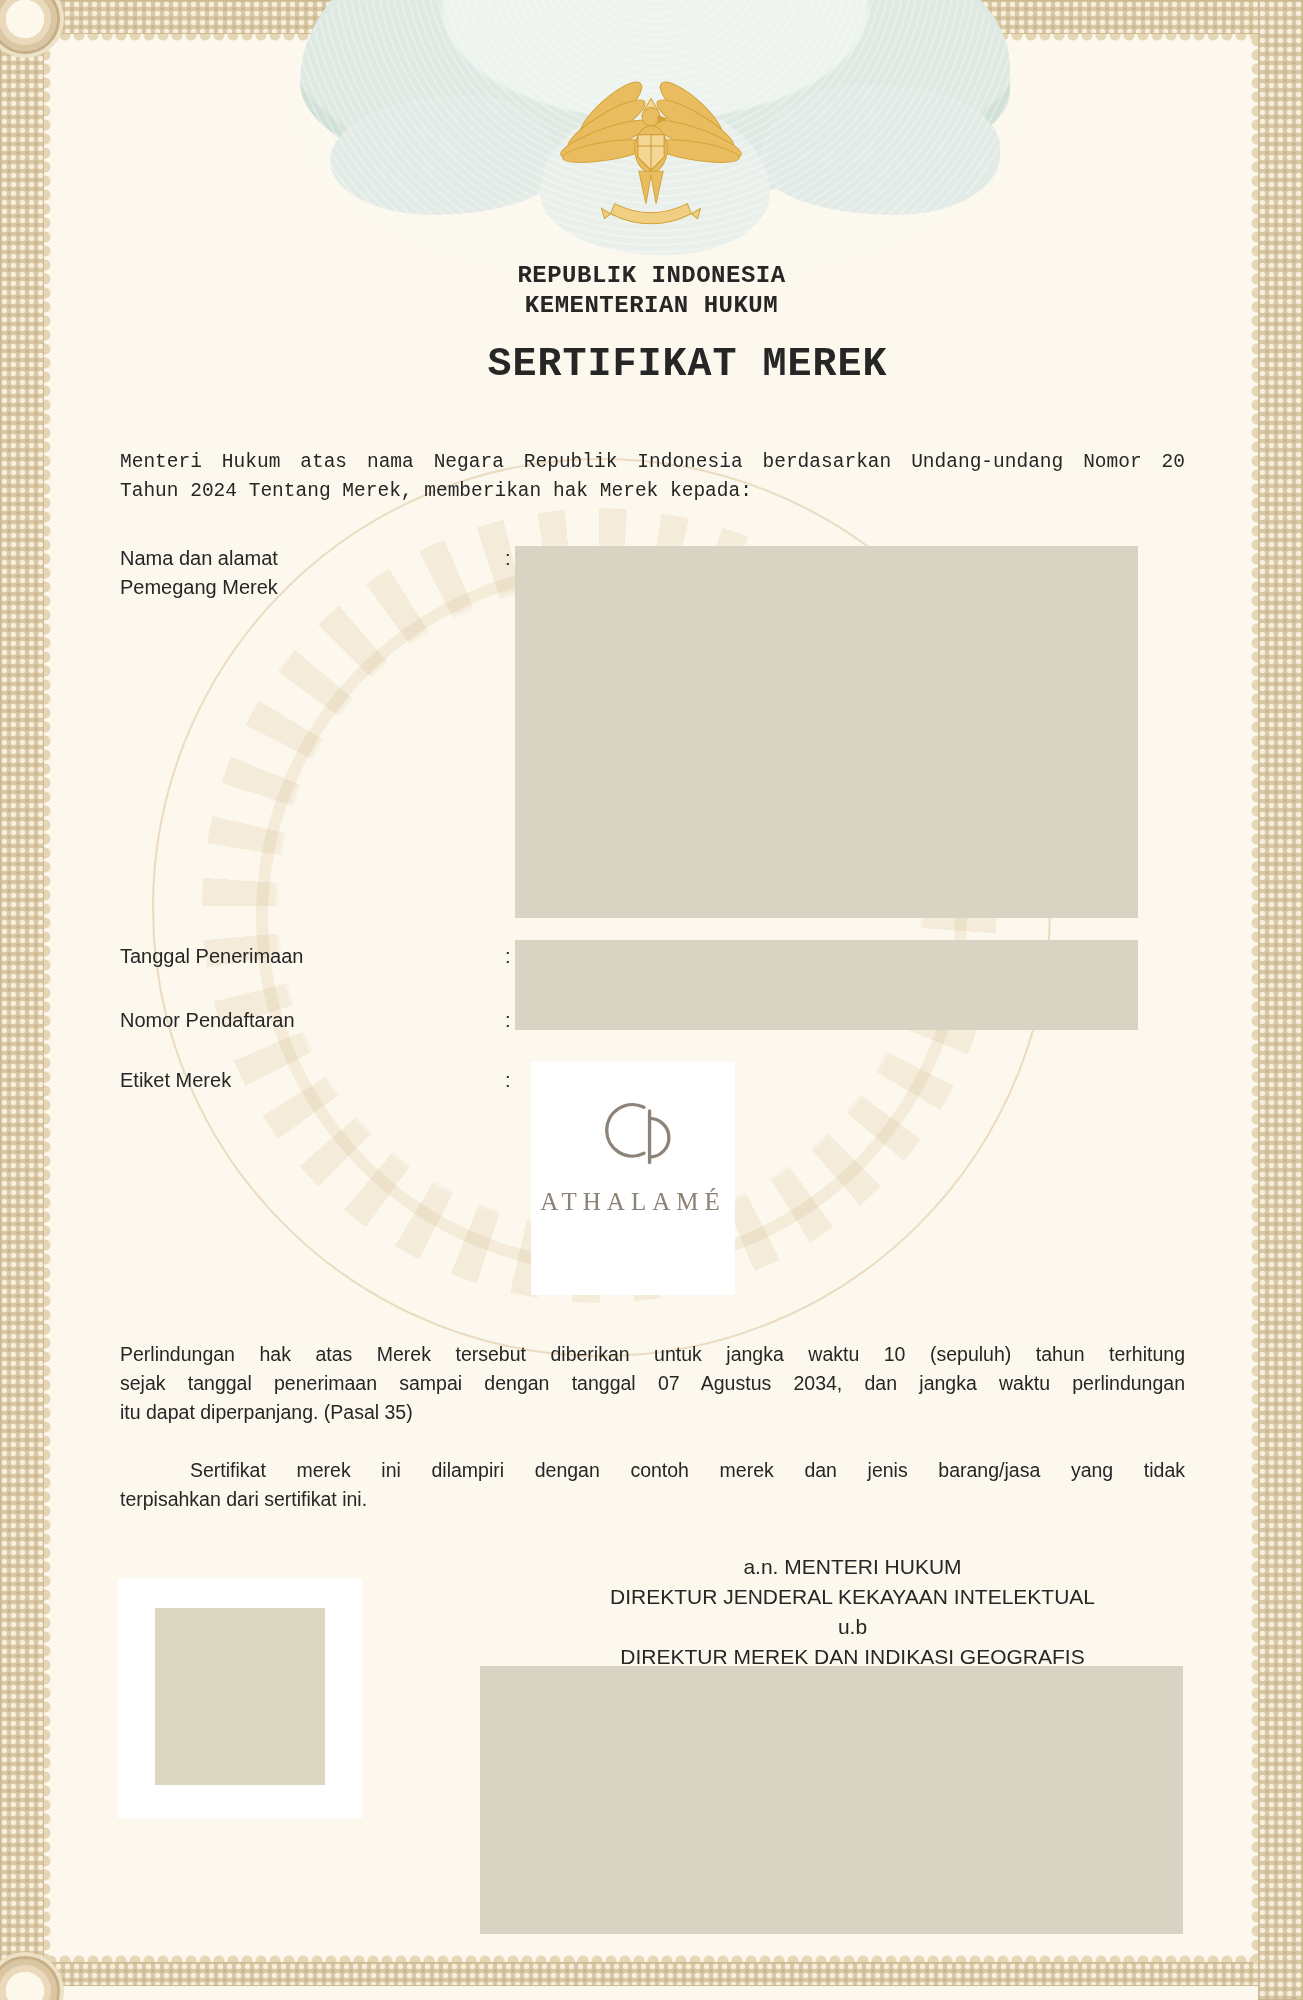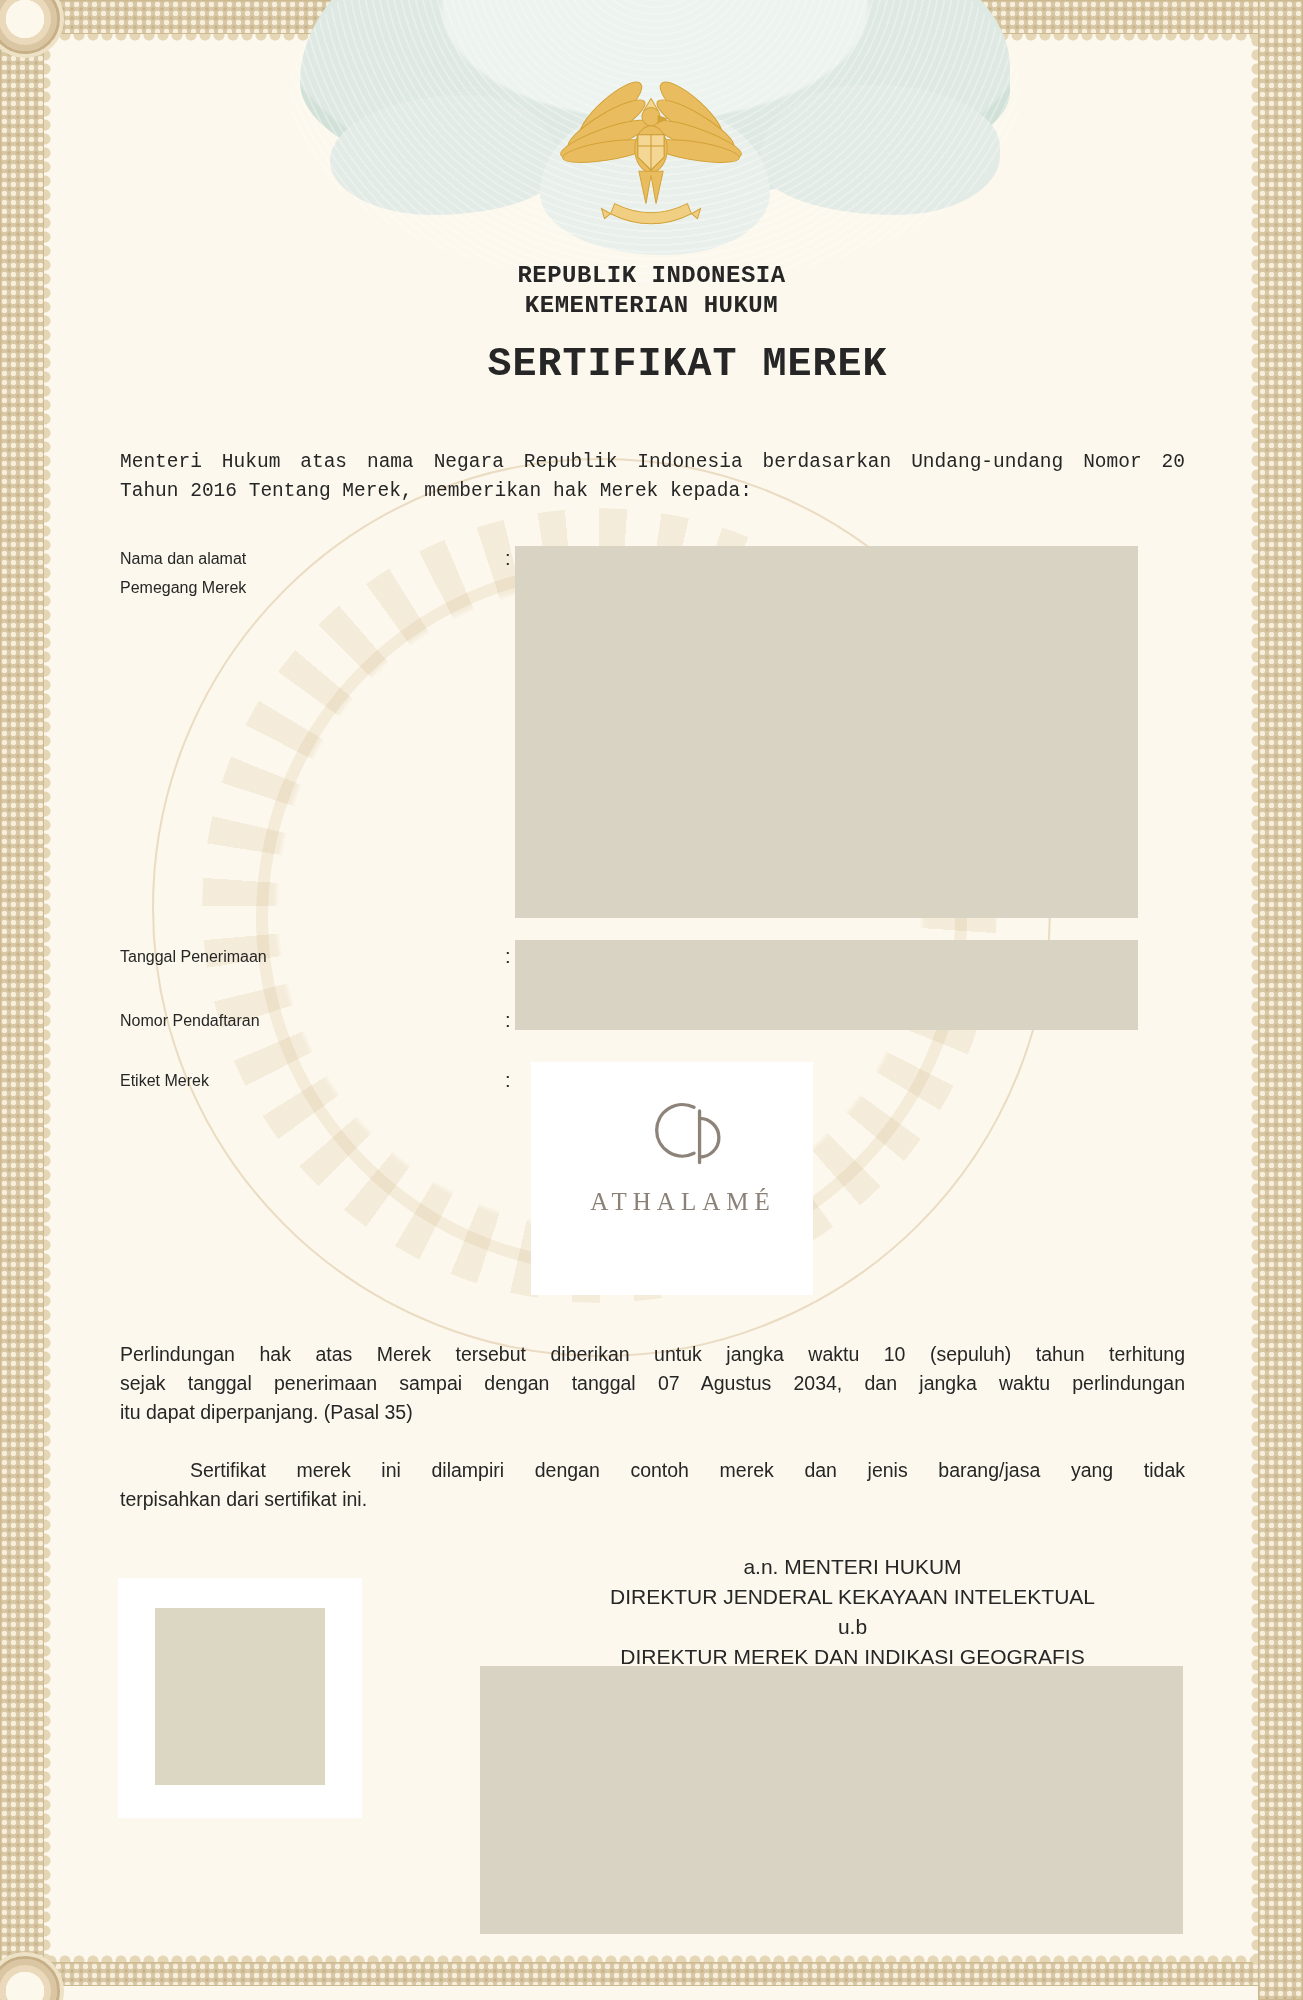--- a/index.html
+++ b/index.html
@@ -85,28 +85,28 @@
   
   .par { left:120px; width:1065px; }
   .pline { font-size:19.5px; line-height:29px; }
   .pline.j { text-align:justify; text-align-last:justify; }
   .p-intro { top:448px;font-family:Liberation Mono, monospace; }
   .p-protect { top:1340px; }
   .p-attach { top:1456px; }
   .indent1 { text-indent:70px; }
 
   
-  .f-label { left:120px; font-size:16px; line-height:29px; }
+  .f-label { left:120px; font-size:20px; line-height:29px; }
   .f-colon { left:505px; font-size:20px; line-height:29px; }
 
   
   .redact { background:#d8d3c3; }
   .box-a { left:515px; top:546px; width:623px; height:372px; }
   .box-b { left:515px; top:940px; width:623px; height:90px; }
-  .logo-box { left:531px; top:1062px; width:260px; height:233px; background:#ffffff; text-align:center;padding-left:22px; }
+  .logo-box { left:531px; top:1062px; width:204px; height:233px; background:#ffffff; text-align:center; }
   .brand-word {
     margin-top:10px; font-family:"Liberation Serif", serif;
     font-size:25px; letter-spacing:6px; color:#8b8177;
   }
   .qr-white { left:118px; top:1578px; width:244px; height:240px; background:#ffffff; }
   .qr-gray  { left:155px; top:1608px; width:170px; height:177px; background:#dcd7c3; }
   .box-sign { left:480px; top:1666px; width:703px; height:268px; }
 
   
   .sig { left:505px; top:1552px; width:695px; text-align:center; font-size:21px; line-height:30px; }
@@ -175,21 +175,21 @@
       <path d="M50,160 l-9,-5 3,10 z M130,160 l9,-5 -3,10 z" fill="#f0cf82"></path>
     </g>
   </svg>
 
   <div class="abs h-line h-country">REPUBLIK INDONESIA</div>
   <div class="abs h-line h-ministry">KEMENTERIAN HUKUM</div>
   <div class="abs h-line h-title">SERTIFIKAT MEREK</div>
 
   <div class="abs par p-intro">
     <div class="pline j">Menteri Hukum atas nama Negara Republik Indonesia berdasarkan Undang-undang Nomor 20</div>
-    <div class="pline">Tahun 2016 Tentang Merek, memberikan hak Merek kepada:</div>
+    <div class="pline">Tahun 2024 Tentang Merek, memberikan hak Merek kepada:</div>
   </div>
 
   <div class="abs f-label" style="top:544px;">
     <div>Nama dan alamat</div>
     <div>Pemegang Merek</div>
   </div>
   <div class="abs f-colon" style="top:544px;">:</div>
   <div class="abs redact box-a"></div>
 
   <div class="abs f-label" style="top:942px;">Tanggal Penerimaan</div>

